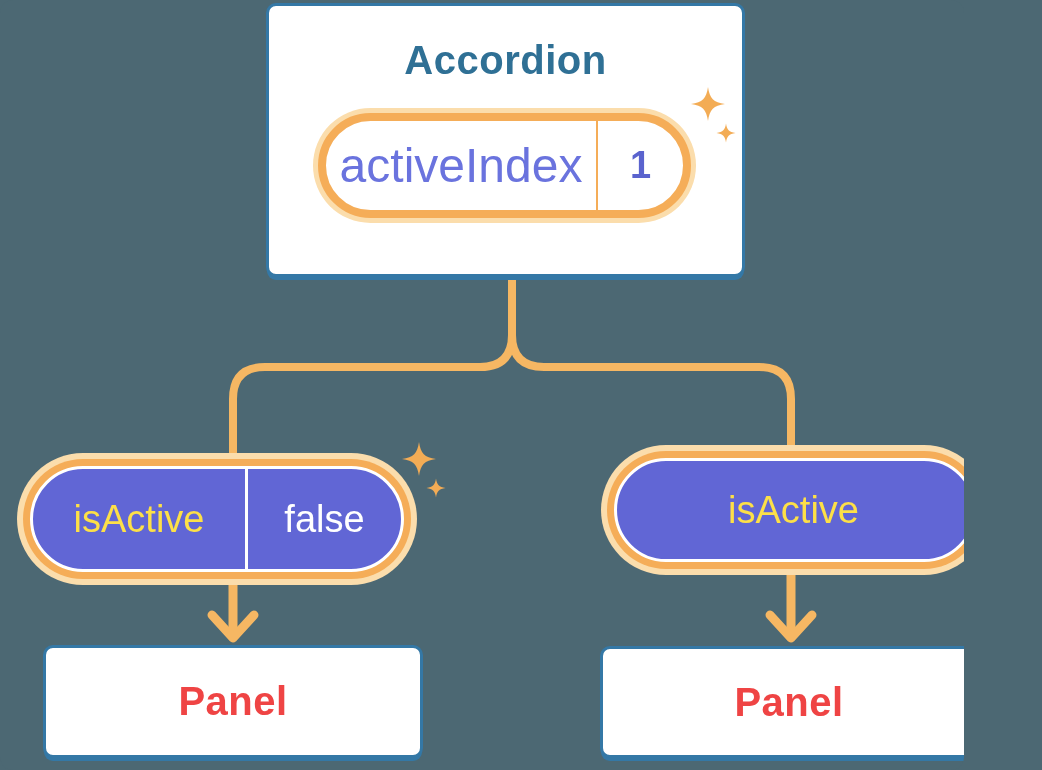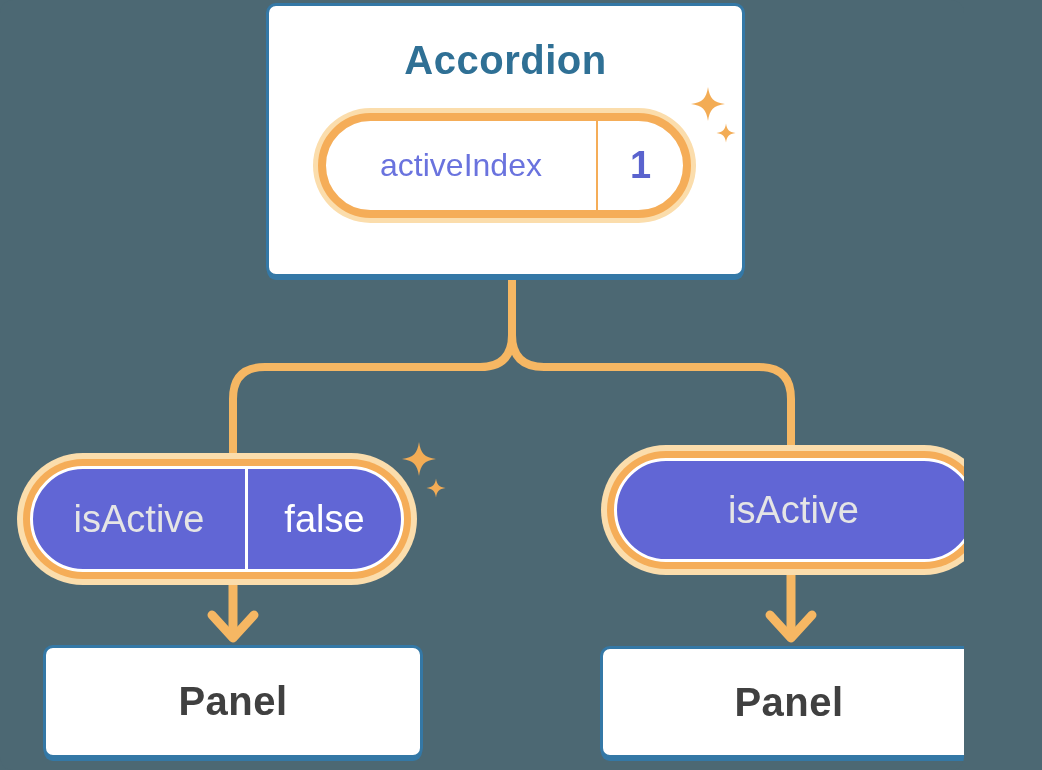--- a/index.html
+++ b/index.html
@@ -47,21 +47,21 @@
     text-align: center;
     font-size: 40px;
     line-height: 1.1;
     font-weight: 600;
     color: #2F7095;
     letter-spacing: 0.5px;
   }
   .panel-title {
     font-size: 40px;
     font-weight: 600;
-    color: #404040;
+    color: #ef4444;
     letter-spacing: 0.5px;
   }
 
   
   .state-pill {
     position: absolute;
     left: 49px;  
     top: 107px;  
     width: 373px;
     height: 105px;
@@ -72,21 +72,21 @@
     box-shadow: 0 0 0 5px #FBDDAC;
     display: flex;
     align-items: stretch;
     overflow: hidden;
   }
   .state-pill .seg-label {
     flex: 1;
     display: flex;
     align-items: center;
     justify-content: center;
-    font-size: 32px;
+    font-size: 48px;
     color: #6A73DE;
   }
   .state-pill .divider {
     width: 2px;
     background: #F5AD58;
   }
   .state-pill .seg-value {
     width: 85px;
     display: flex;
     align-items: center;
@@ -110,21 +110,21 @@
     overflow: hidden;
   }
   .prop-pill.left  { left: 30px;  top: 466px; width: 374px; height: 106px; }
   .prop-pill.right { left: 614px; top: 458px; width: 362px; height: 104px; }
   .prop-pill .seg-label {
     flex: 1;
     display: flex;
     align-items: center;
     justify-content: center;
     font-size: 38px;
-    color: #e5e5e5;
+    color: #fde047;
   }
   .prop-pill .divider {
     width: 3px;
     background: #FFFFFF;
   }
   .prop-pill .seg-value {
     display: flex;
     align-items: center;
     justify-content: center;
     font-size: 38px;

